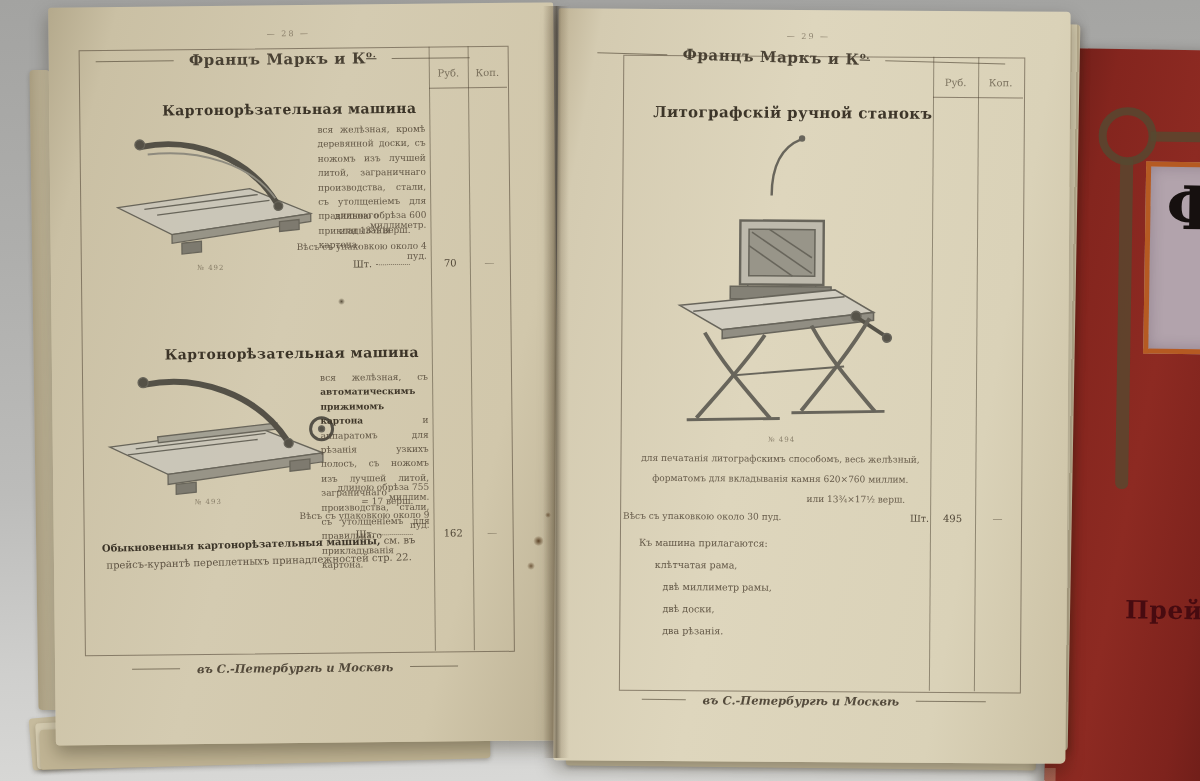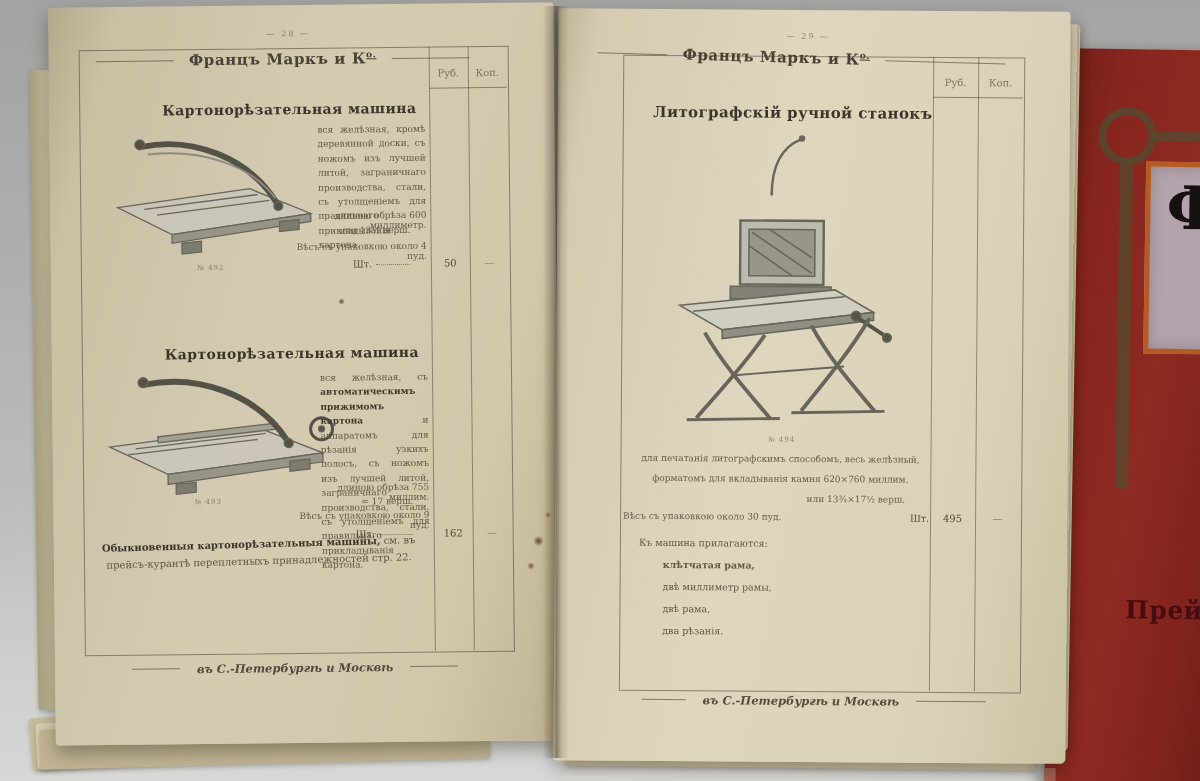--- a/index.html
+++ b/index.html
@@ -138,21 +138,21 @@
 
     <div class="t body" style="left:268px;top:118px;width:108px;">
       <span>вся желѣзная, кромѣ деревянной доски, съ ножомъ изъ лучшей литой, заграничнаго производства, стали, съ утолщеніемъ для правильнаго прикладыванія картона.</span>
     </div>
     <div class="t dim" style="left:250px;top:206px;width:126px;text-align:right;">длиною обрѣза 600 миллиметр.</div>
     <div class="t dim" style="left:250px;top:221px;width:110px;text-align:right;">или 13½ верш.</div>
     <div class="t dim" style="left:238px;top:237px;width:138px;text-align:right;">Вѣсъ съ упаковкою около 4 пуд.</div>
     <div class="t unitrow" style="left:302px;top:254px;width:76px;">
       <span>Шт.</span><span class="dots"></span>
     </div>
-    <div class="t price" style="left:380px;top:254px;width:39px;">50</div>
+    <div class="t price" style="left:380px;top:254px;width:39px;">70</div>
     <div class="t price" style="left:419px;top:254px;width:39px;opacity:.55;">—</div>
 
     <div class="t title" style="left:60px;top:340px;width:360px;">Картонорѣзательная машина</div>
 
     <div class="illus" style="left:45px;top:362px;width:245px;height:132px;">
       <svg viewBox="0 0 245 132" xmlns="http://www.w3.org/2000/svg">
         <g stroke="#56544c" fill="none" stroke-width="1.3" opacity="0.85">
           <polygon points="12,78 160,60 225,86 70,106" fill="#c9c6ba"></polygon>
           <polygon points="70,106 225,86 225,95 70,116" fill="#8e8b81"></polygon>
           <line x1="38" y1="80" x2="168" y2="66"></line>
@@ -248,23 +248,23 @@
     <div class="t dim" style="left:95px;top:464px;width:260px;text-align:center;">форматомъ для вкладыванія камня 620×760 миллим.</div>
     <div class="t dim" style="left:100px;top:484px;width:250px;text-align:right;">или 13¾×17½ верш.</div>
     <div class="t dim" style="left:68px;top:502px;width:220px;">Вѣсъ съ упаковкою около 30 пуд.</div>
     <div class="t unitrow" style="left:326px;top:502px;width:48px;text-align:right;">
       <span>Шт.</span>
     </div>
     <div class="t price" style="left:375px;top:502px;width:45px;">495</div>
     <div class="t price" style="left:420px;top:502px;width:45px;opacity:.55;">—</div>
 
     <div class="t acc" style="left:84px;top:528px;">Къ машина прилагаются:</div>
-    <div class="t acc" style="left:108px;top:550px;font-weight:bold;">клѣтчатая рама,</div>
+    <div class="t acc" style="left:100px;top:550px;">клѣтчатая рама,</div>
     <div class="t acc" style="left:108px;top:572px;">двѣ миллиметр рамы,</div>
-    <div class="t acc" style="left:108px;top:594px;">двѣ рама,</div>
+    <div class="t acc" style="left:108px;top:594px;">двѣ доски,</div>
     <div class="t acc" style="left:108px;top:616px;">два рѣзанія.</div>
 
     <div class="abs" style="left:60px;top:680px;width:400px;text-align:center;white-space:nowrap;">
       <span class="rule" style="width:44px;"></span>
       <span class="footer" style="margin:0 12px;">въ С.-Петербургѣ и Москвѣ</span>
       <span class="rule" style="width:70px;"></span>
     </div>
   </div>
 
   <div class="abs gutter"></div>

